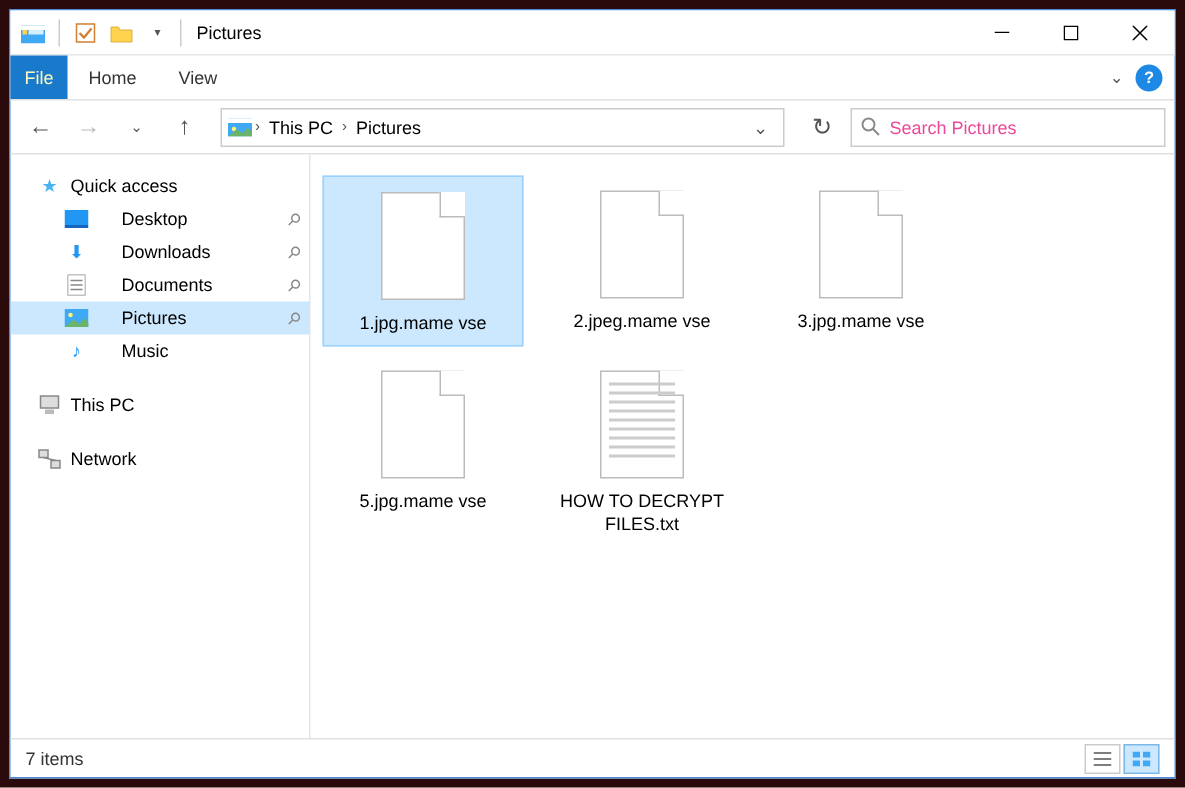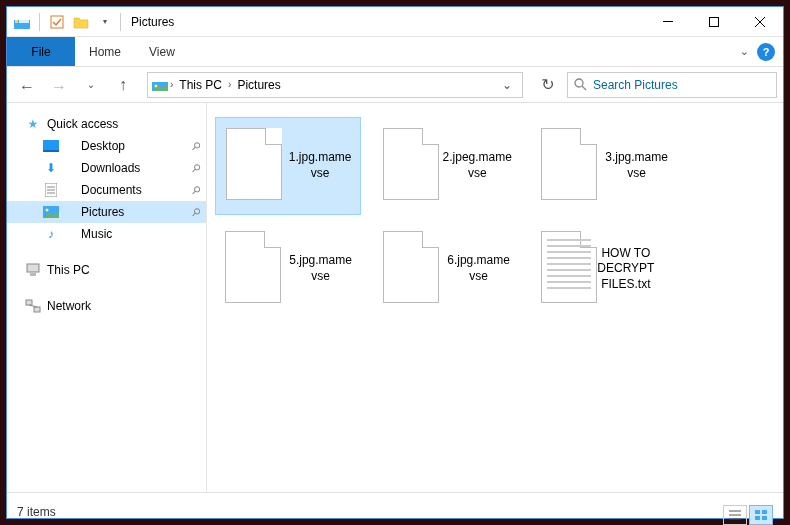--- a/index.html
+++ b/index.html
@@ -6,50 +6,50 @@
 body { background: #2a0a0a; width: 790px; height: 525px; overflow: hidden; }
 .window { position: absolute; left: 6px; top: 6px; width: 778px; height: 513px; background: #fff; border: 1px solid #4a8cd6; display: flex; flex-direction: column; }
 .titlebar { height: 30px; display: flex; align-items: center; background: #fff; border-bottom: 1px solid #e5e5e5; }
 .qat { display: flex; align-items: center; padding-left: 4px; gap: 2px; }
 .qat-icon { width: 22px; height: 22px; display: flex; align-items: center; justify-content: center; }
 .title-sep { width: 1px; height: 18px; background: #ccc; margin: 0 4px; }
 .title-text { font-size: 12px; color: #000; margin-left: 6px; }
 .win-controls { margin-left: auto; display: flex; }
 .win-btn { width: 46px; height: 30px; display: flex; align-items: center; justify-content: center; font-size: 13px; }
 .menubar { height: 30px; display: flex; align-items: stretch; border-bottom: 1px solid #e1e1e1; }
-.file-tab { width: 68px; background: #1979ca; color: #000000; display: flex; align-items: center; justify-content: center; font-size: 12px; }
+.file-tab { width: 38px; background: #1979ca; color: #fef9c3; display: flex; align-items: center; justify-content: center; font-size: 12px; }
 .menu-item { padding: 0 14px; display: flex; align-items: center; font-size: 12px; color: #333; }
 .menu-right { margin-left: auto; display: flex; align-items: center; padding-right: 8px; gap: 8px; }
 .help-icon { width: 18px; height: 18px; border-radius: 50%; background: #1e88e5; color: #fff; display: flex; align-items: center; justify-content: center; font-size: 11px; font-weight: bold; }
 .navbar { height: 36px; display: flex; align-items: center; padding: 0 6px; gap: 4px; border-bottom: 1px solid #e1e1e1; }
 .nav-btn { width: 28px; height: 28px; display: flex; align-items: center; justify-content: center; color: #555; font-size: 16px; }
 .nav-btn.disabled { color: #bbb; }
 .breadcrumb { flex: 1; height: 26px; border: 1px solid #ccc; display: flex; align-items: center; padding: 0 4px; margin: 0 6px; font-size: 12px; }
 .bc-part { padding: 0 4px; }
 .bc-arrow { color: #555; font-size: 10px; padding: 0 2px; }
 .bc-drop { margin-left: auto; padding: 0 6px; color: #555; }
 .refresh { width: 30px; display: flex; align-items: center; justify-content: center; color: #555; }
-.search { width: 210px; height: 26px; border: 1px solid #ccc; display: flex; align-items: center; padding: 0 6px; font-size: 12px; color: #0369a1; gap: 6px; }
+.search { width: 210px; height: 26px; border: 1px solid #ccc; display: flex; align-items: center; padding: 0 6px; font-size: 12px; color: #ec4899; gap: 6px; }
 .body { flex: 1; display: flex; overflow: hidden; }
 .sidebar { width: 200px; border-right: 1px solid #e5e5e5; padding: 10px 0; font-size: 12px; overflow: hidden; }
 .nav-group { margin-bottom: 14px; }
 .nav-head { display: flex; align-items: center; padding: 3px 6px 3px 18px; gap: 6px; }
 .nav-item { display: flex; align-items: center; padding: 3px 6px 3px 36px; gap: 22px; position: relative; }
 .nav-item.selected { background: #cce8ff; }
 .nav-item .pin { margin-left: auto; color: #888; font-size: 11px; transform: rotate(45deg); }
 .content { flex: 1; padding: 14px 8px; display: flex; flex-wrap: wrap; align-content: flex-start; gap: 6px 12px; }
-.file { width: 146px; display: flex; align-items: center; padding: 6px 2px; }
+.file { width: 134px; display: flex; flex-direction: column; align-items: center; padding: 6px 2px; }
 .file.selected { background: #cce8ff; border: 1px solid #99d1ff; }
 .file-icon { width: 72px; height: 80px; position: relative; margin-bottom: 4px; }
 .file-icon .page { position: absolute; left: 8px; top: 4px; width: 56px; height: 72px; background: #fff; border: 1px solid #bbb; }
 .file-icon .page::before { content: ""; position: absolute; right: -1px; top: -1px; width: 16px; height: 16px; background: #fff; border-left: 1px solid #bbb; border-bottom: 1px solid #bbb; }
 .file-icon.txt .lines { position: absolute; left: 14px; top: 12px; width: 44px; }
 .file-icon.txt .lines div { height: 2px; background: #ccc; margin-bottom: 4px; }
 .file-name { font-size: 12px; text-align: center; line-height: 1.3; word-wrap: break-word; max-width: 120px; }
-.statusbar { height: 26px; border-top: 1px solid #e1e1e1; display: flex; align-items: flex-start; padding: 12px 10px; font-size: 12px; color: #333; }
+.statusbar { height: 26px; border-top: 1px solid #e1e1e1; display: flex; align-items: center; padding: 0 10px; font-size: 12px; color: #333; }
 .view-toggle { margin-left: auto; display: flex; gap: 2px; }
 .vt-btn { width: 24px; height: 20px; border: 1px solid #ccc; display: flex; align-items: center; justify-content: center; font-size: 10px; }
 .vt-btn.active { background: #cce8ff; border-color: #7ab8e8; }
 svg { display: block; }
 .ico { width: 16px; height: 16px; display: inline-flex; align-items: center; justify-content: center; }
 </style>
 </head>
 <body>
 
 <div class="window">
@@ -235,26 +235,20 @@
           </div>
           <div class="file-name">3.jpg.mame vse</div>
         </div>
         <div class="file">
           <div class="file-icon">
             <div class="page"></div>
           </div>
           <div class="file-name">5.jpg.mame vse</div>
         </div>
         <div class="file">
-          <div class="file-icon">
-            <div class="page"></div>
-          </div>
-          <div class="file-name">6.jpg.mame vse</div>
-        </div>
-        <div class="file">
           <div class="file-icon txt">
             <div class="page"></div>
             <div class="lines">
               <div></div>
               <div></div>
               <div></div>
               <div></div>
               <div></div>
               <div></div>
               <div></div>

